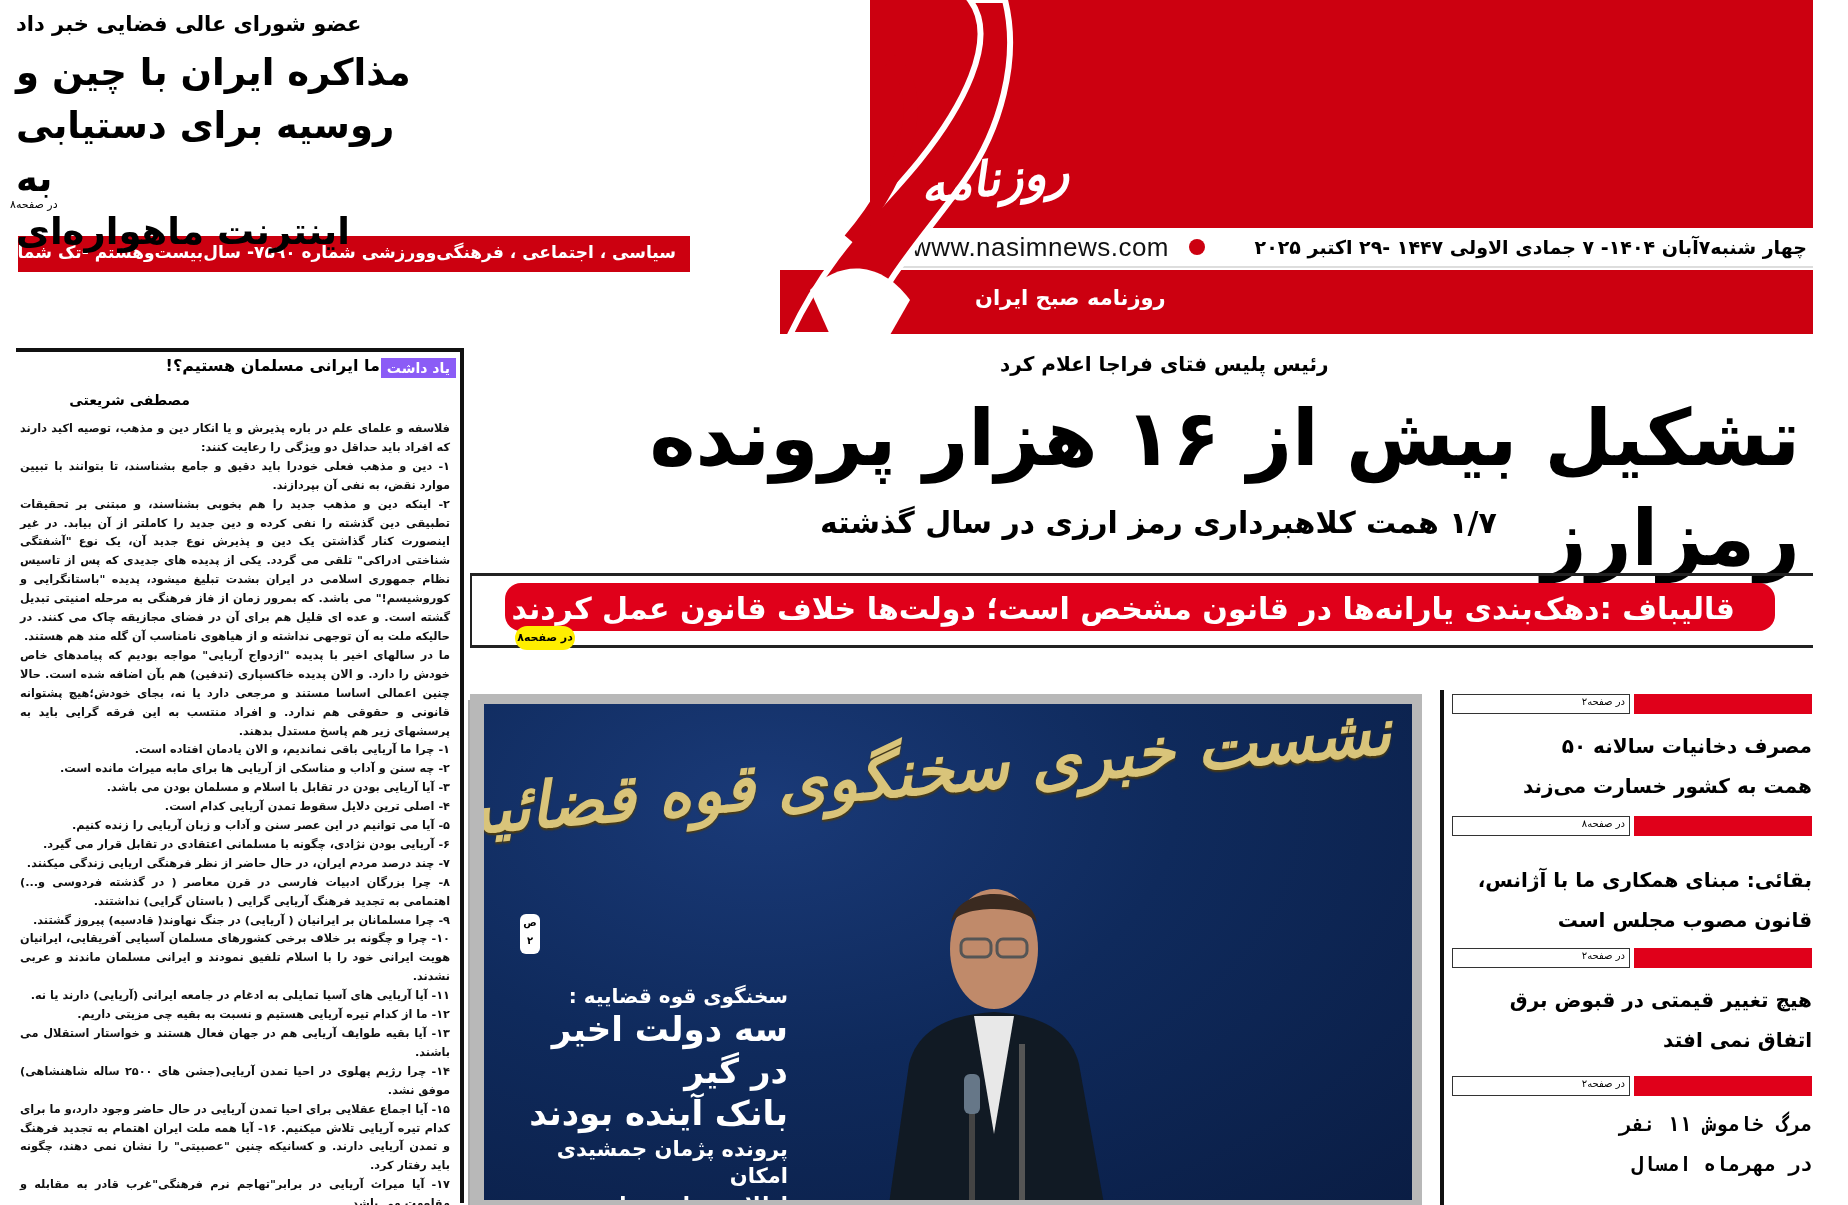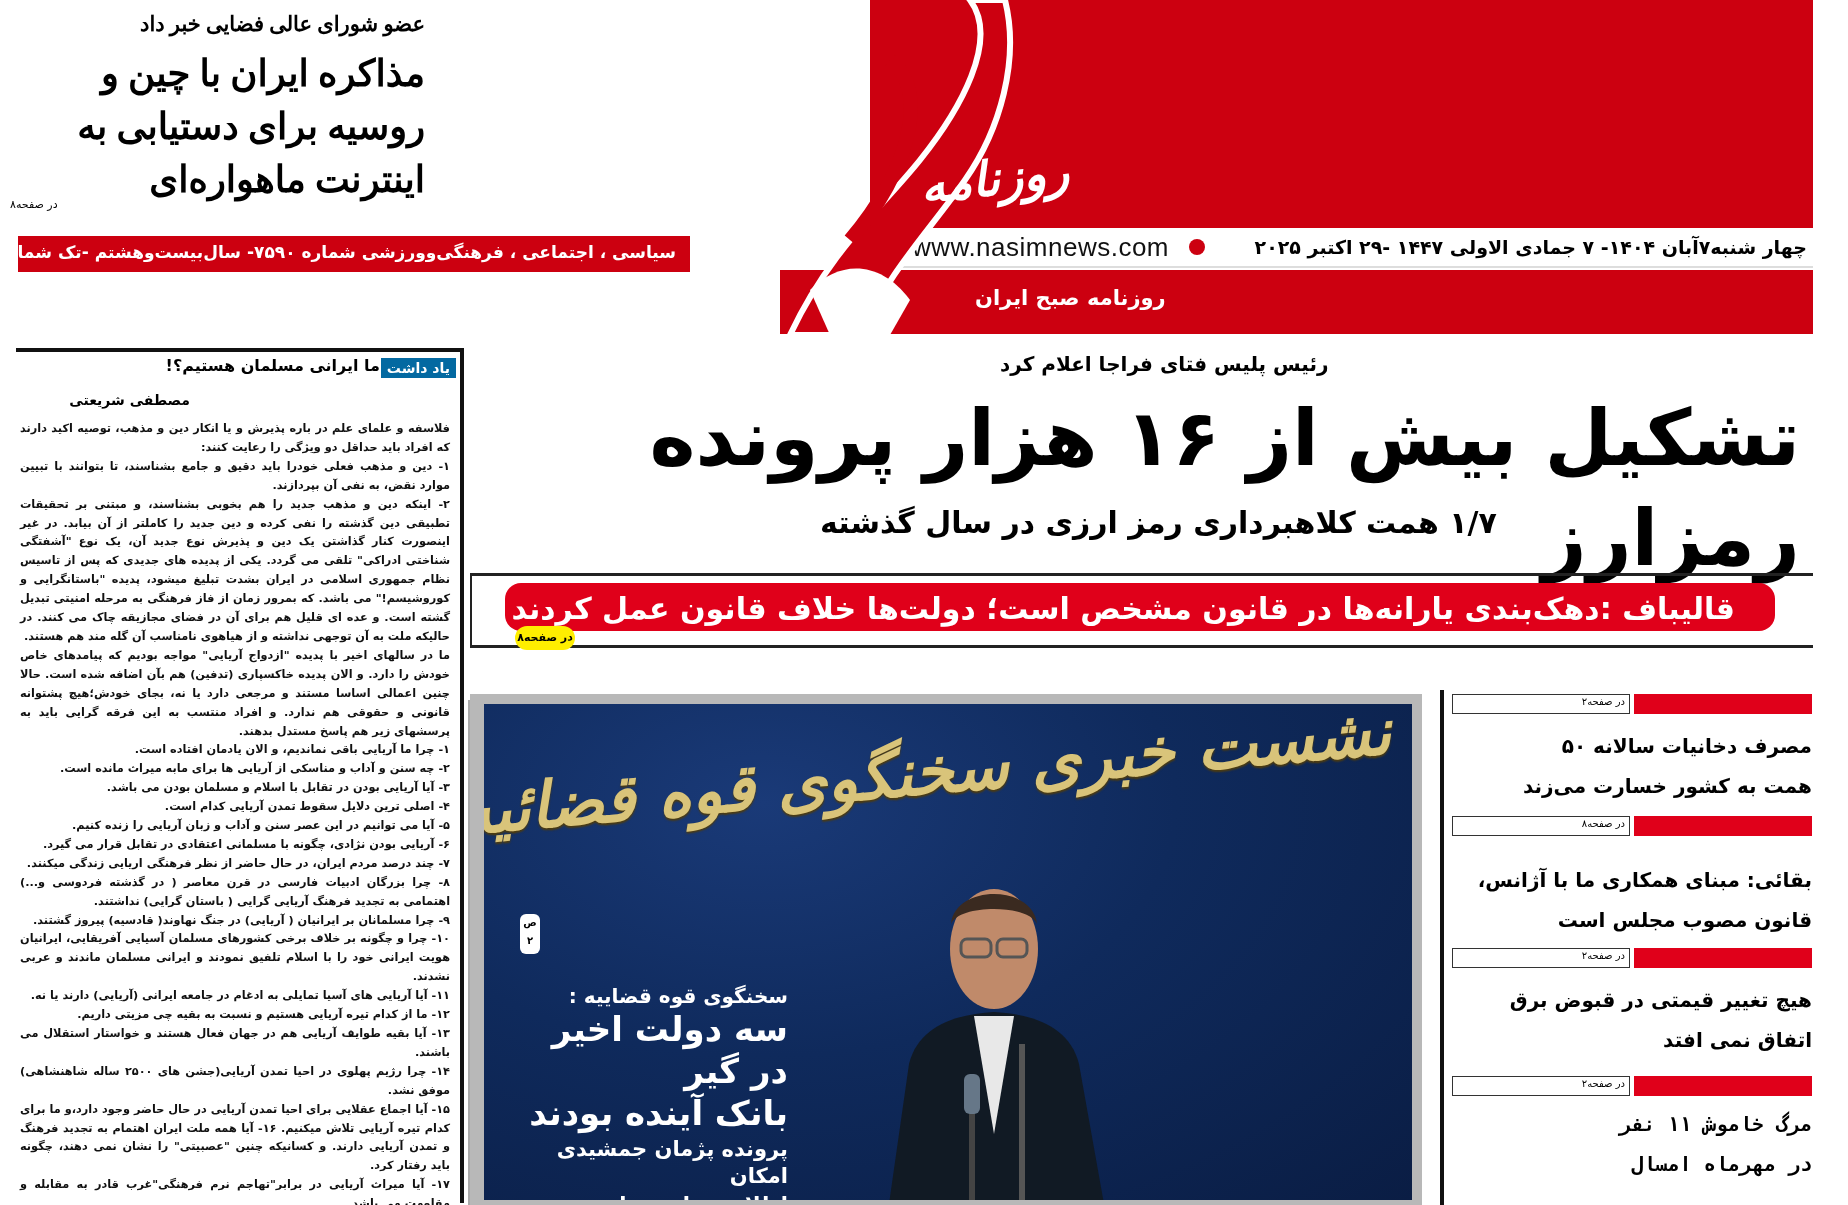--- a/index.html
+++ b/index.html
@@ -14,29 +14,29 @@
   .mast-date { direction: rtl; font-family: "DejaVu Sans", sans-serif; font-weight: bold; font-size: 19px; color: #000; margin-left: 41px; }
   .mast-red-bottom { position: absolute; left: 780px; top: 270px; width: 1033px; height: 64px; background: #cc0010; }
   .mast-tagline { position: absolute; left: 975px; top: 286px; color: #fff; font-weight: bold; font-size: 21px; direction: rtl; }
 
   .logo { position: absolute; left: 770px; top: 0; width: 420px; height: 335px; }
   .logo-sub { position: absolute; left: 920px; top: 150px; font-family: "DejaVu Serif", serif; font-style: italic; font-weight: bold; font-size: 48px; color: #fff; direction: rtl; transform: rotate(-6deg); }
 
   .info-bar { position: absolute; left: 18px; top: 236px; width: 672px; height: 36px; background: #cc0010; color: #fff; font-weight: bold; font-size: 17px; direction: rtl; text-align: right; padding: 6px 14px 0 8px; white-space: nowrap; }
 
   
-  .teaser { position: absolute; left: 25px; top: 8px; width: 400px; text-align: right; direction: rtl; font-family: Liberation Serif, serif; }
+  .teaser { position: absolute; left: 16px; top: 8px; width: 400px; text-align: left; direction: rtl; }
   .teaser-kicker { font-weight: bold; font-size: 21px; margin-top: 4px; }
   .teaser-title { font-weight: bold; font-size: 37px; line-height: 53px; margin-top: 10px; }
   .teaser-page { position: absolute; left: 10px; top: 198px; font-size: 11px; direction: rtl; }
 
   
   .opinion { position: absolute; left: 16px; top: 348px; width: 448px; height: 855px; border-right: 4px solid #111; direction: rtl; }
   .opinion-rule { position: absolute; left: 0; top: 0; width: 448px; height: 4px; background: #111; }
-  .opinion-tag { position: absolute; right: 4px; top: 10px; background: #0369a1; color: #fff; font-size: 14px; font-weight: bold; padding: 2px 6px; }
+  .opinion-tag { position: absolute; right: 4px; top: 10px; background: #8b5cf6; color: #fff; font-size: 14px; font-weight: bold; padding: 2px 6px; }
   .opinion-title { position: absolute; right: 80px; top: 8px; font-weight: bold; font-size: 16px; }
   .opinion-author { position: absolute; right: 270px; top: 44px; font-weight: bold; font-size: 14px; }
   .opinion-body { position: absolute; right: 10px; top: 72px; width: 430px; font-size: 11.3px; line-height: 18.9px; text-align: justify; font-weight: bold; color: #111; }
   .opinion-body p { margin: 0; }
   .opinion-shade { position: absolute; left: 468px; top: 700px; width: 8px; height: 505px; background: #aaa; }
 
   
   .lead-kicker { position: absolute; left: 1000px; top: 352px; font-weight: bold; font-size: 20px; direction: rtl; }
   .lead-title { position: absolute; left: 480px; top: 388px; width: 1320px; text-align: right; font-weight: bold; font-size: 78px; line-height: 100px; direction: rtl; letter-spacing: -1px; }
   .lead-sub { position: absolute; left: 820px; top: 505px; font-weight: bold; font-size: 30px; direction: rtl; }

